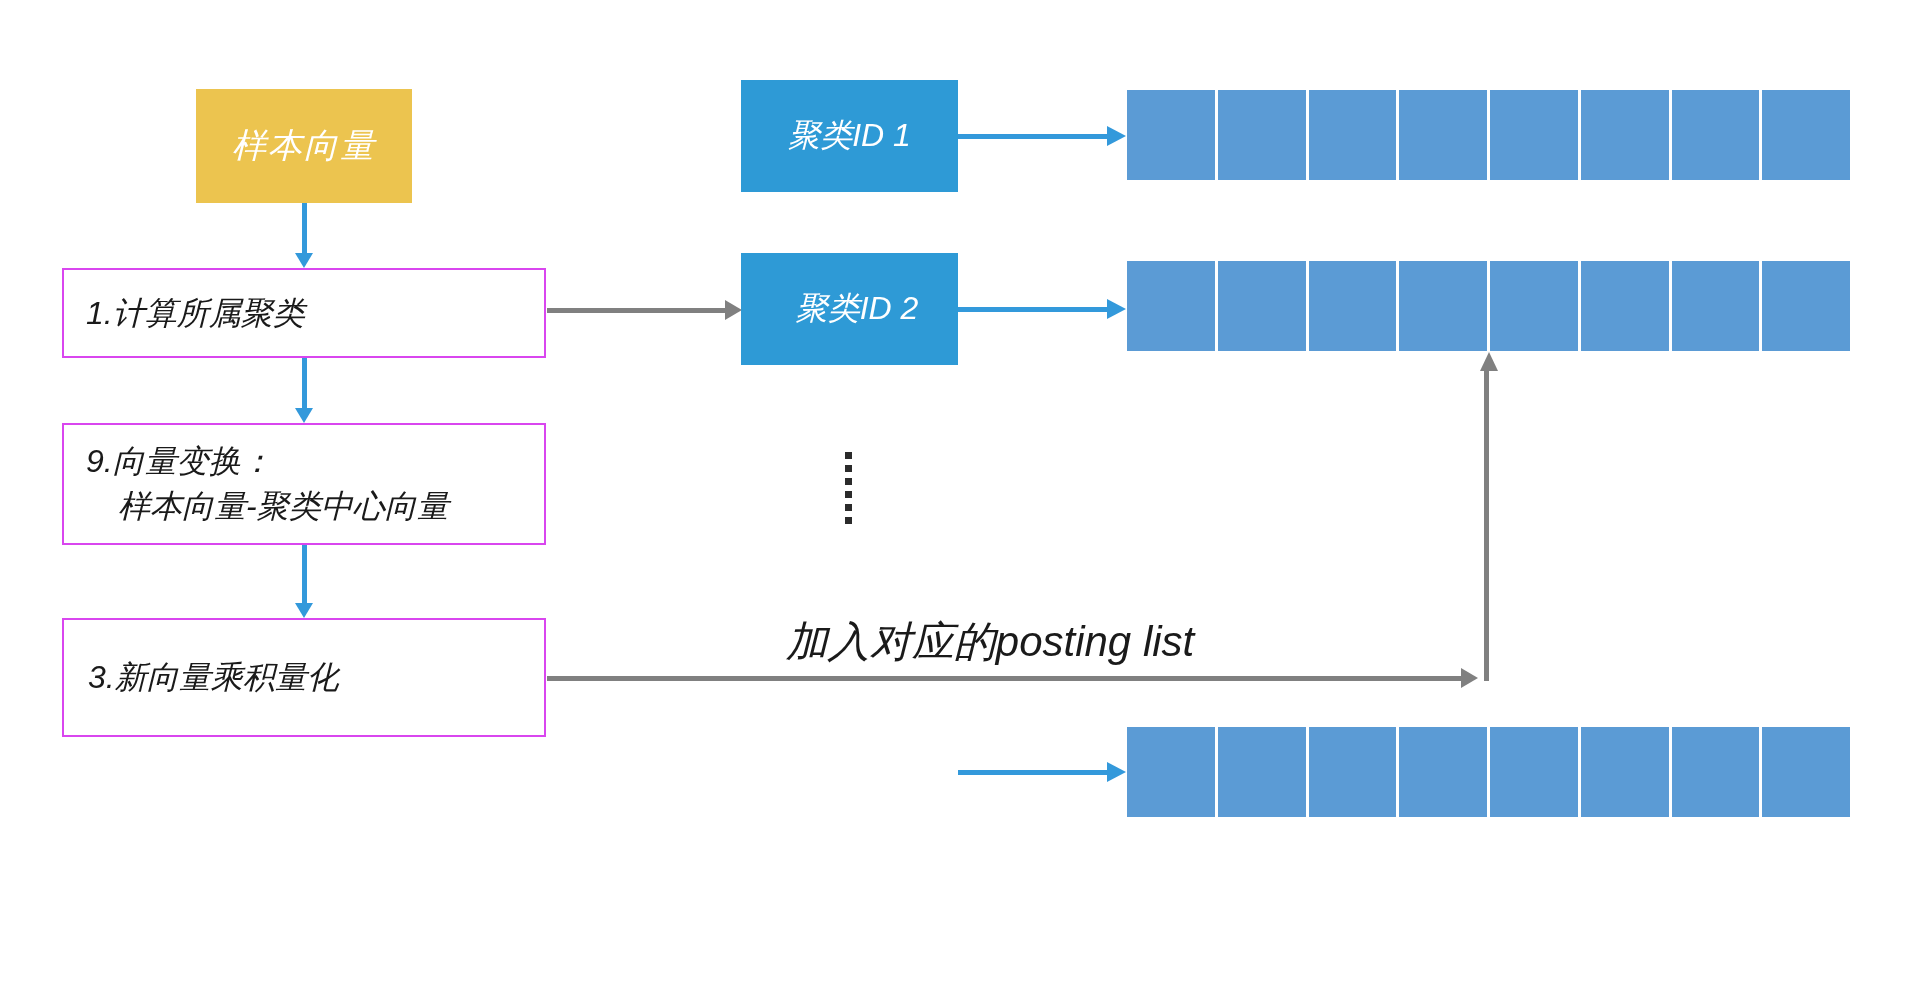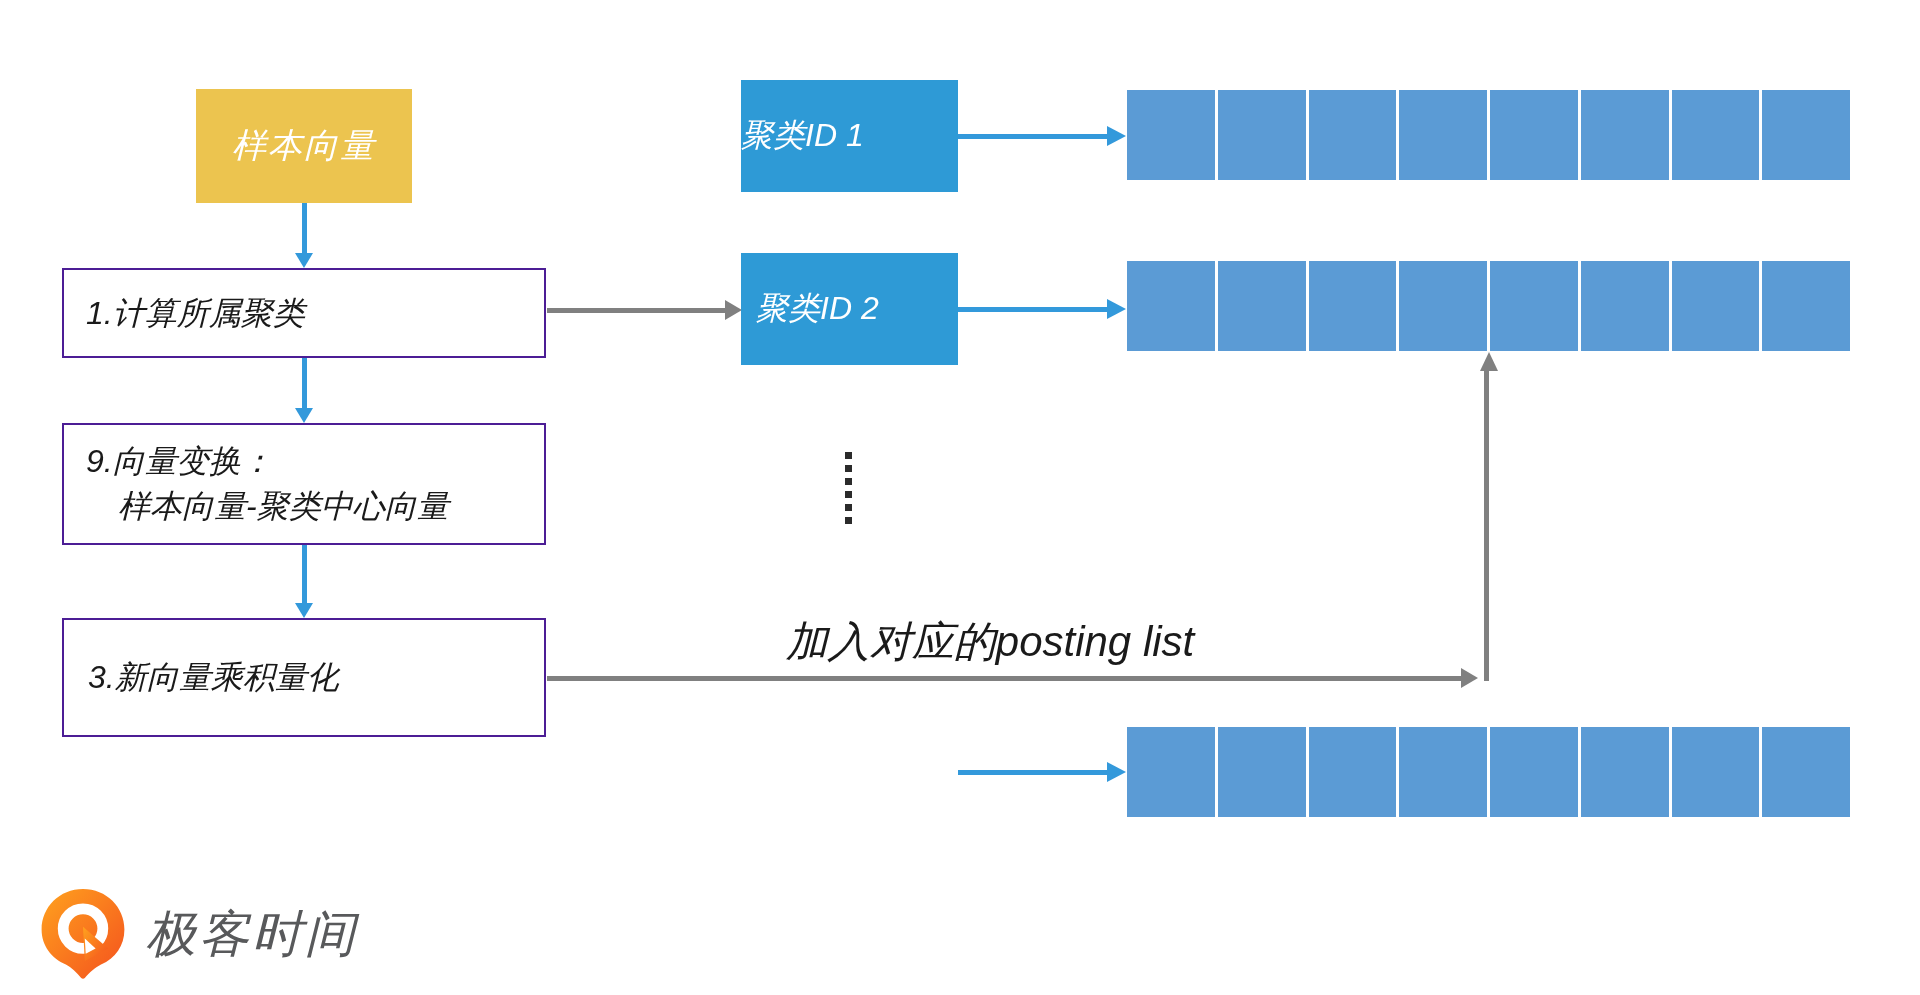--- a/index.html
+++ b/index.html
@@ -9,33 +9,33 @@
 
   
   .sample-box {
     position: absolute; left: 196px; top: 89px; width: 216px; height: 114px;
     background: #ECC44F; color: #ffffff; font-size: 34px;
     display: flex; align-items: center; justify-content: center;
     letter-spacing: 2px;
   }
   .step-box {
     position: absolute; left: 62px; width: 484px;
-    background: #ffffff; border: 2px solid #4c1d95; color: #1a1a1a;
+    background: #ffffff; border: 2px solid #d946ef; color: #1a1a1a;
     display: flex; flex-direction: column; justify-content: center;
     font-size: 32px; padding-left: 22px; line-height: 45px;
   }
   .step-1 { top: 268px; height: 90px; }
   .step-2 { top: 423px; height: 122px; }
   .step-3 { top: 618px; height: 119px; padding-left: 24px; }
   .step-2 .line2 { padding-left: 32px; }
 
   .cluster-box {
     position: absolute; left: 741px; width: 217px; height: 112px;
     background: #2E9AD6; color: #ffffff; font-size: 32px;
-    display: flex; align-items: center; justify-content: flex-start;
+    display: flex; align-items: center; justify-content: center;
   }
   .cluster-1 { top: 80px; }
   .cluster-2 { top: 253px; padding-left: 15px; }
   .cluster-n { top: 717px; }
 
   
   .cells-row {
     position: absolute; left: 1127px; width: 723px; height: 90px;
     display: flex; gap: 3px;
   }
@@ -168,29 +168,14 @@
       <div class="dot"></div>
     </div>
 
   <div class="posting-note">加入对应的posting list</div>
 
   <div class="hshaft-gray" style="left:547px; top:676px; width:915px;"></div>
   <div class="hhead-gray" style="left:1461px; top:668px;"></div>
   <div class="vshaft-gray" style="left:1484px; top:370px; height:311px;"></div>
   <div class="vhead-gray" style="left:1480px; top:352px;"></div>
 
-  <div class="brand">
-    <svg class="brand-icon" viewBox="0 0 100 104">
-      <defs>
-        <linearGradient id="lg" x1="0" y1="0" x2="1" y2="1">
-          <stop offset="0" stop-color="#FFA21E"></stop>
-          <stop offset="1" stop-color="#F4511E"></stop>
-        </linearGradient>
-      </defs>
-      <path fill="url(#lg)" d="M50 2 C76 2 96 22 96 47 C96 65 86 79 70 86 C64 89 57 95 52 101 C51 102 49 102 48 101 C43 95 37 89 31 86 C15 79 4 65 4 47 C4 22 24 2 50 2 Z"></path>
-      <circle cx="50" cy="46" r="22" fill="none" stroke="#ffffff" stroke-width="12"></circle>
-      <path fill="url(#lg)" d="M50 44 L78 68 L52 82 Z"></path>
-      <path fill="#ffffff" d="M52 57 L64 68 L53 74 Z"></path>
-    </svg>
-    <div class="brand-text">极客时间</div>
-  </div>
 
 </div>
 
 </body></html>

